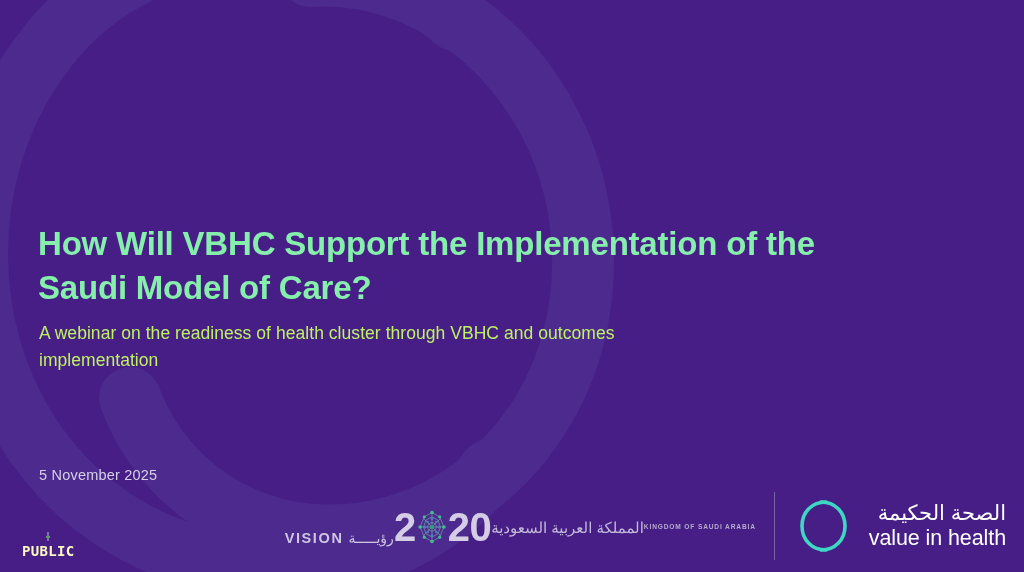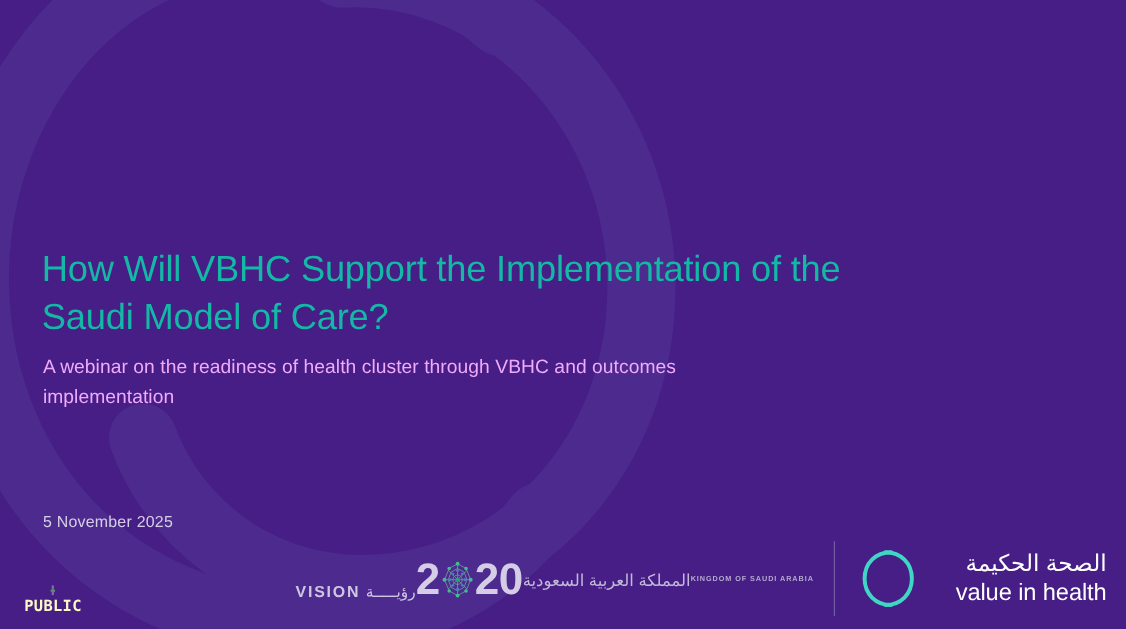--- a/index.html
+++ b/index.html
@@ -34,34 +34,34 @@
     height: 100%;
   }
 
   
   .title {
     position: absolute;
     left: 38px;
     top: 222px;
     width: 800px;
     margin: 0;
-    color: #14b8a6;
+    color: #86efac;
     font-size: 33px;
     line-height: 1.33;
-    font-weight: normal;
+    font-weight: bold;
     letter-spacing: -0.2px;
   }
 
   .subtitle {
     position: absolute;
     left: 39px;
     top: 320px;
     width: 620px;
     margin: 0;
-    color: #f0abfc;
+    color: #bef264;
     font-size: 17.5px;
     line-height: 1.52;
     font-weight: normal;
     letter-spacing: 0.05px;
   }
 
   .date {
     position: absolute;
     left: 39px;
     top: 467px;
@@ -164,21 +164,21 @@
     height: 68px;
     background: #8a7bb0;
     opacity: 0.75;
     margin: 0 20px 0 0;
   }
 
   
   .vih-lockup {
     display: flex;
     align-items: center;
-    gap: 28px;
+    gap: 12px;
   }
   .vih-mark { width: 62px; height: 62px; }
   .vih-mark svg { display: block; }
   .vih-words {
     display: flex;
     flex-direction: column;
     justify-content: center;
     color: #ffffff;
   }
   .vih-ar {

